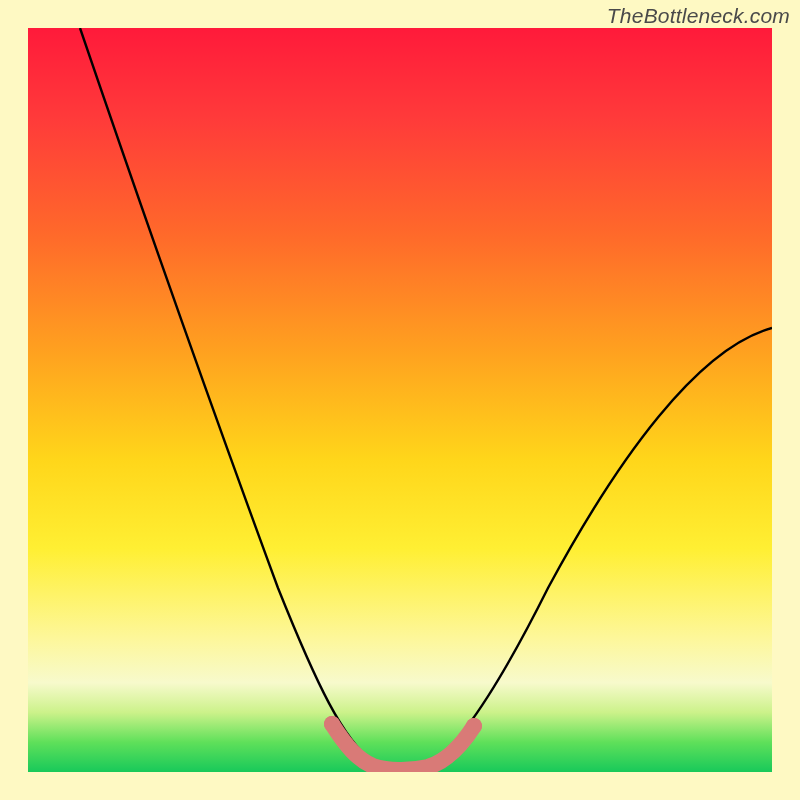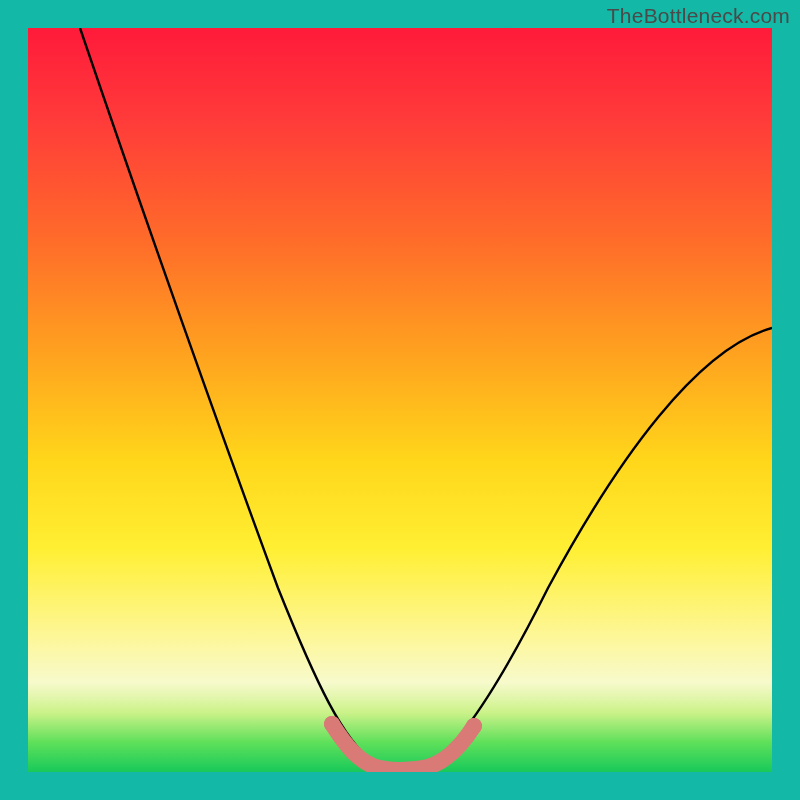--- a/index.html
+++ b/index.html
@@ -7,21 +7,22 @@
     padding: 0;
     width: 800px;
     height: 800px;
     background: #000;
     overflow: hidden;
     font-family: Arial, Helvetica, sans-serif;
   }
   .frame {
     position: absolute;
     inset: 0;
-    background: #14b8a6;
+    background: #fef9c3;
+    font-style: italic;
   }
   .plot-area {
     position: absolute;
     left: 28px;
     top: 28px;
     width: 744px;
     height: 744px;
     
     background: linear-gradient(
       to bottom,

